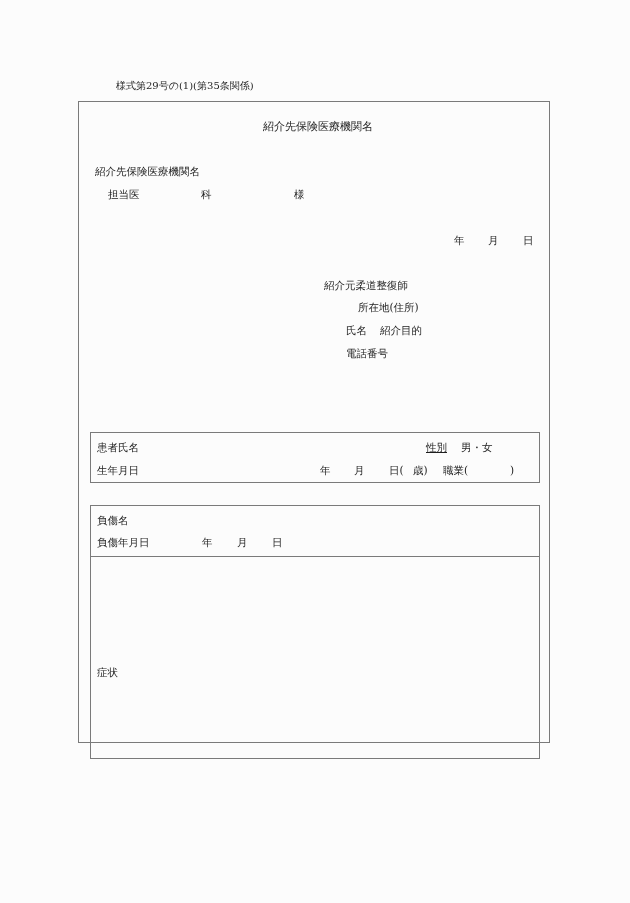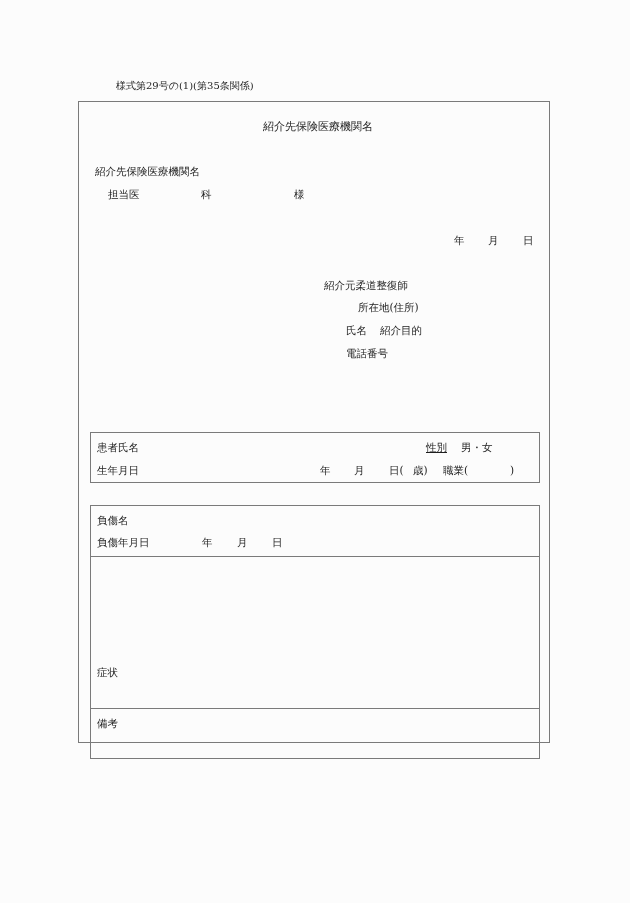--- a/index.html
+++ b/index.html
@@ -106,16 +106,13 @@
   <div class="section" style="top:0; height:51px;">
     <div class="sec-text" style="top:9px;">負傷名</div>
     <div class="sec-text" style="top:31px;">負傷年月日</div>
     <div class="sec-text" style="top:31px; left:111px;">年</div>
     <div class="sec-text" style="top:31px; left:146px;">月</div>
     <div class="sec-text" style="top:31px; left:181px;">日</div>
   </div>
   <div class="section" style="top:152px; height:51px;">
     <div class="sec-text" style="top:9px;">症状</div>
   </div>
-  <div class="section" style="top:203px; height:49px; border-bottom:none;">
-    <div class="sec-text" style="top:9px;">備考</div>
-  </div>
 </div>
 
 </body></html>

